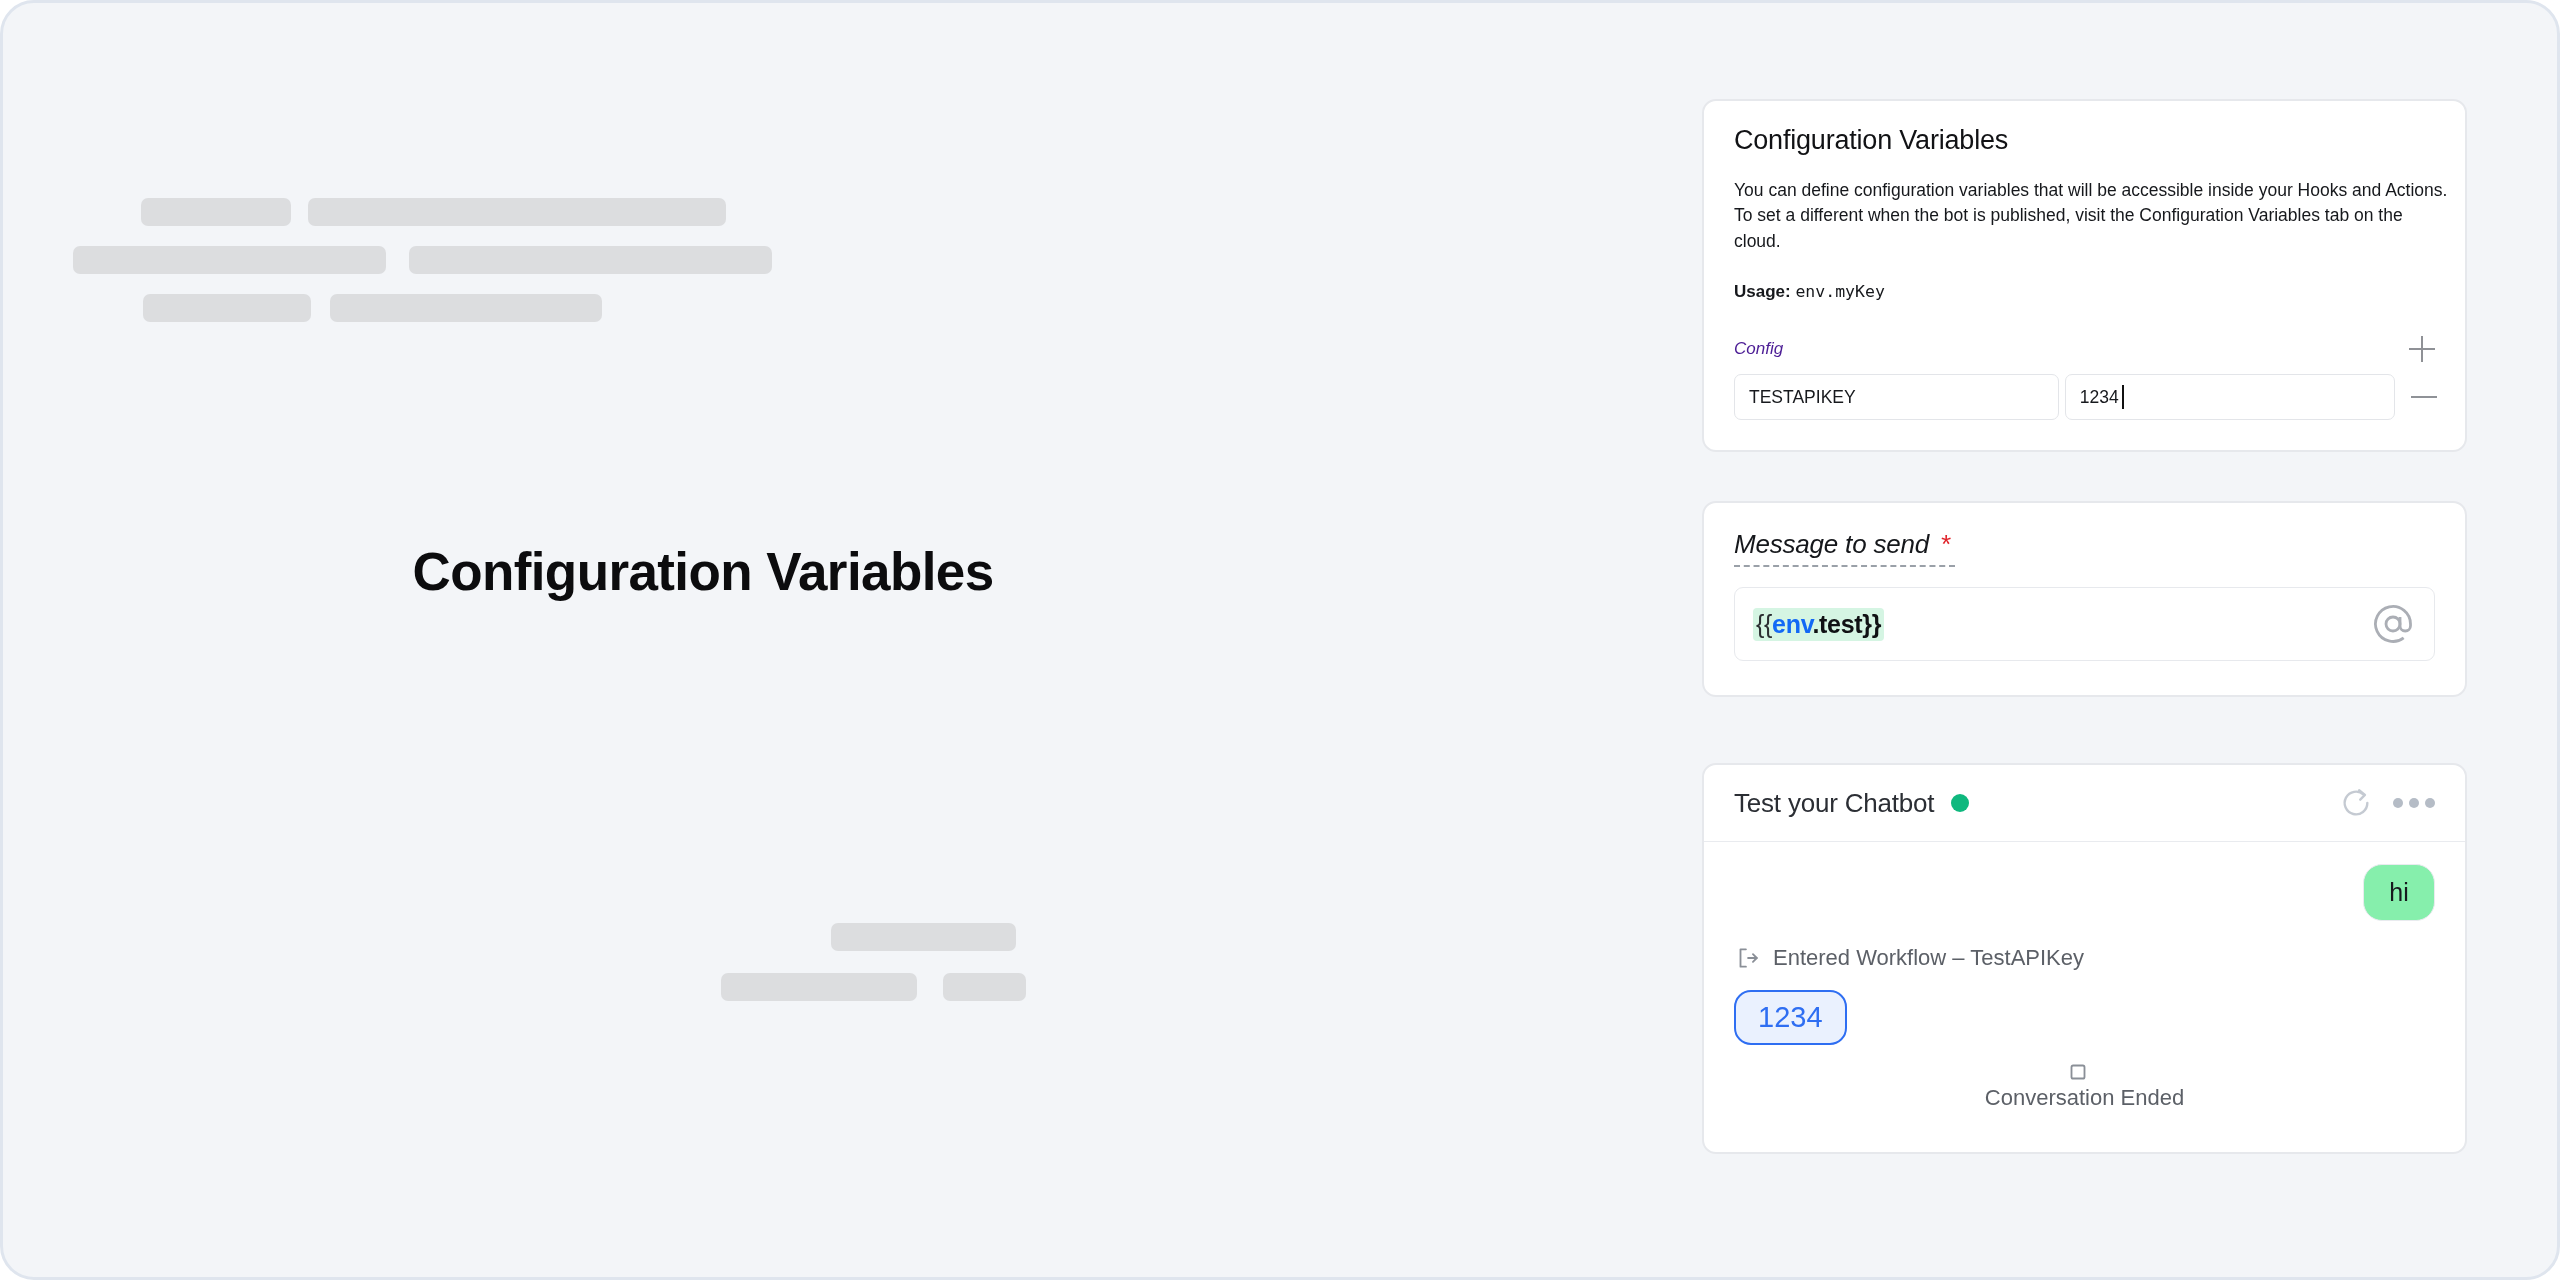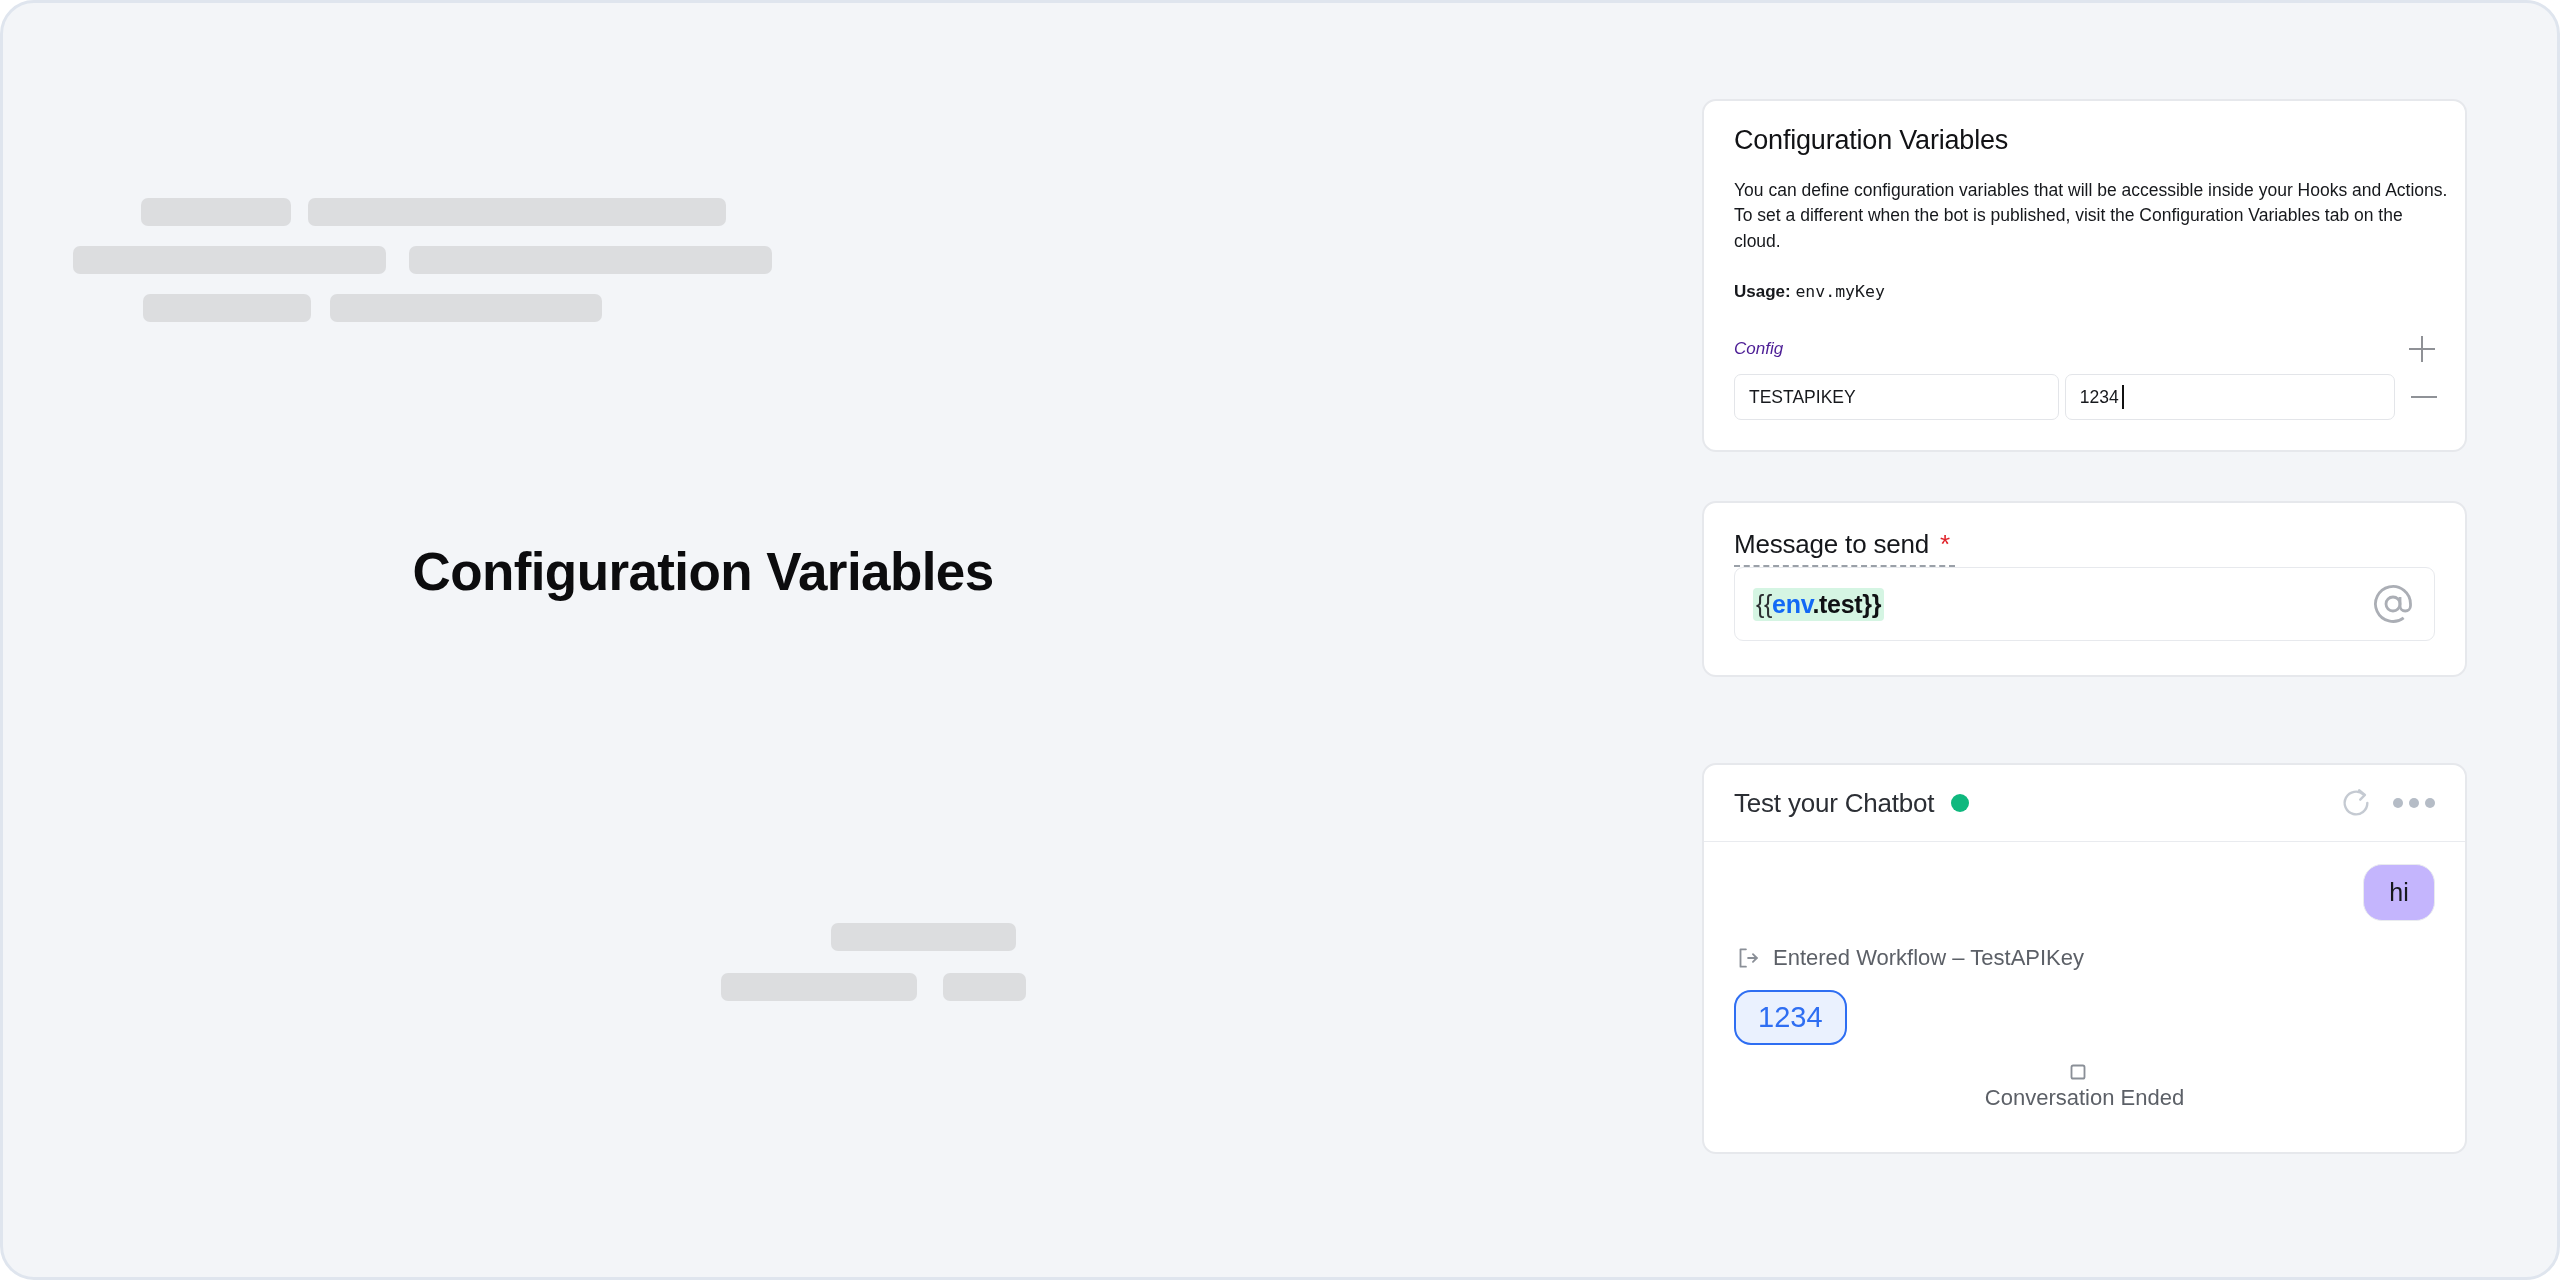--- a/index.html
+++ b/index.html
@@ -185,21 +185,21 @@
     position: absolute;
     left: 0; top: 12px; width: 26px; height: 2px;
     background: #4b4f57;
   }
 
   
   #card-message {
     top: 498px;
     padding: 26px 30px 34px 30px;
   }
-  .msg-label-wrap { display: inline-block; }
+  .msg-label-wrap { margin-bottom: 20px; display: inline-block; font-style: italic; }
   .msg-label-line { display: flex; align-items: baseline; }
   .msg-label {
     font-size: 26px;
     color: #15171b;
     letter-spacing: -0.2px;
   }
   .msg-req { color: #e0232a; font-size: 26px; margin-left: 11px; }
   .msg-dotted {
     margin-top: 5px;
     width: 221px;
@@ -267,21 +267,21 @@
   .dots-icon i:first-child { margin-left: 0; }
 
   .chat-body {
     padding: 22px 30px 24px 30px;
     min-height: 310px;
   }
   .user-row { display: flex; justify-content: flex-end; margin-bottom: 24px; }
   .user-bubble {
     border: 1.6px solid #e9ebef;
     border-radius: 19px;
-    background: #c4b5fd;
+    background: #86efac;
     padding: 13px 22px;
     font-size: 25px;
     color: #17191d;
     min-width: 72px;
     text-align: center;
   }
 
   .log-line {
     display: flex;
     align-items: center;

